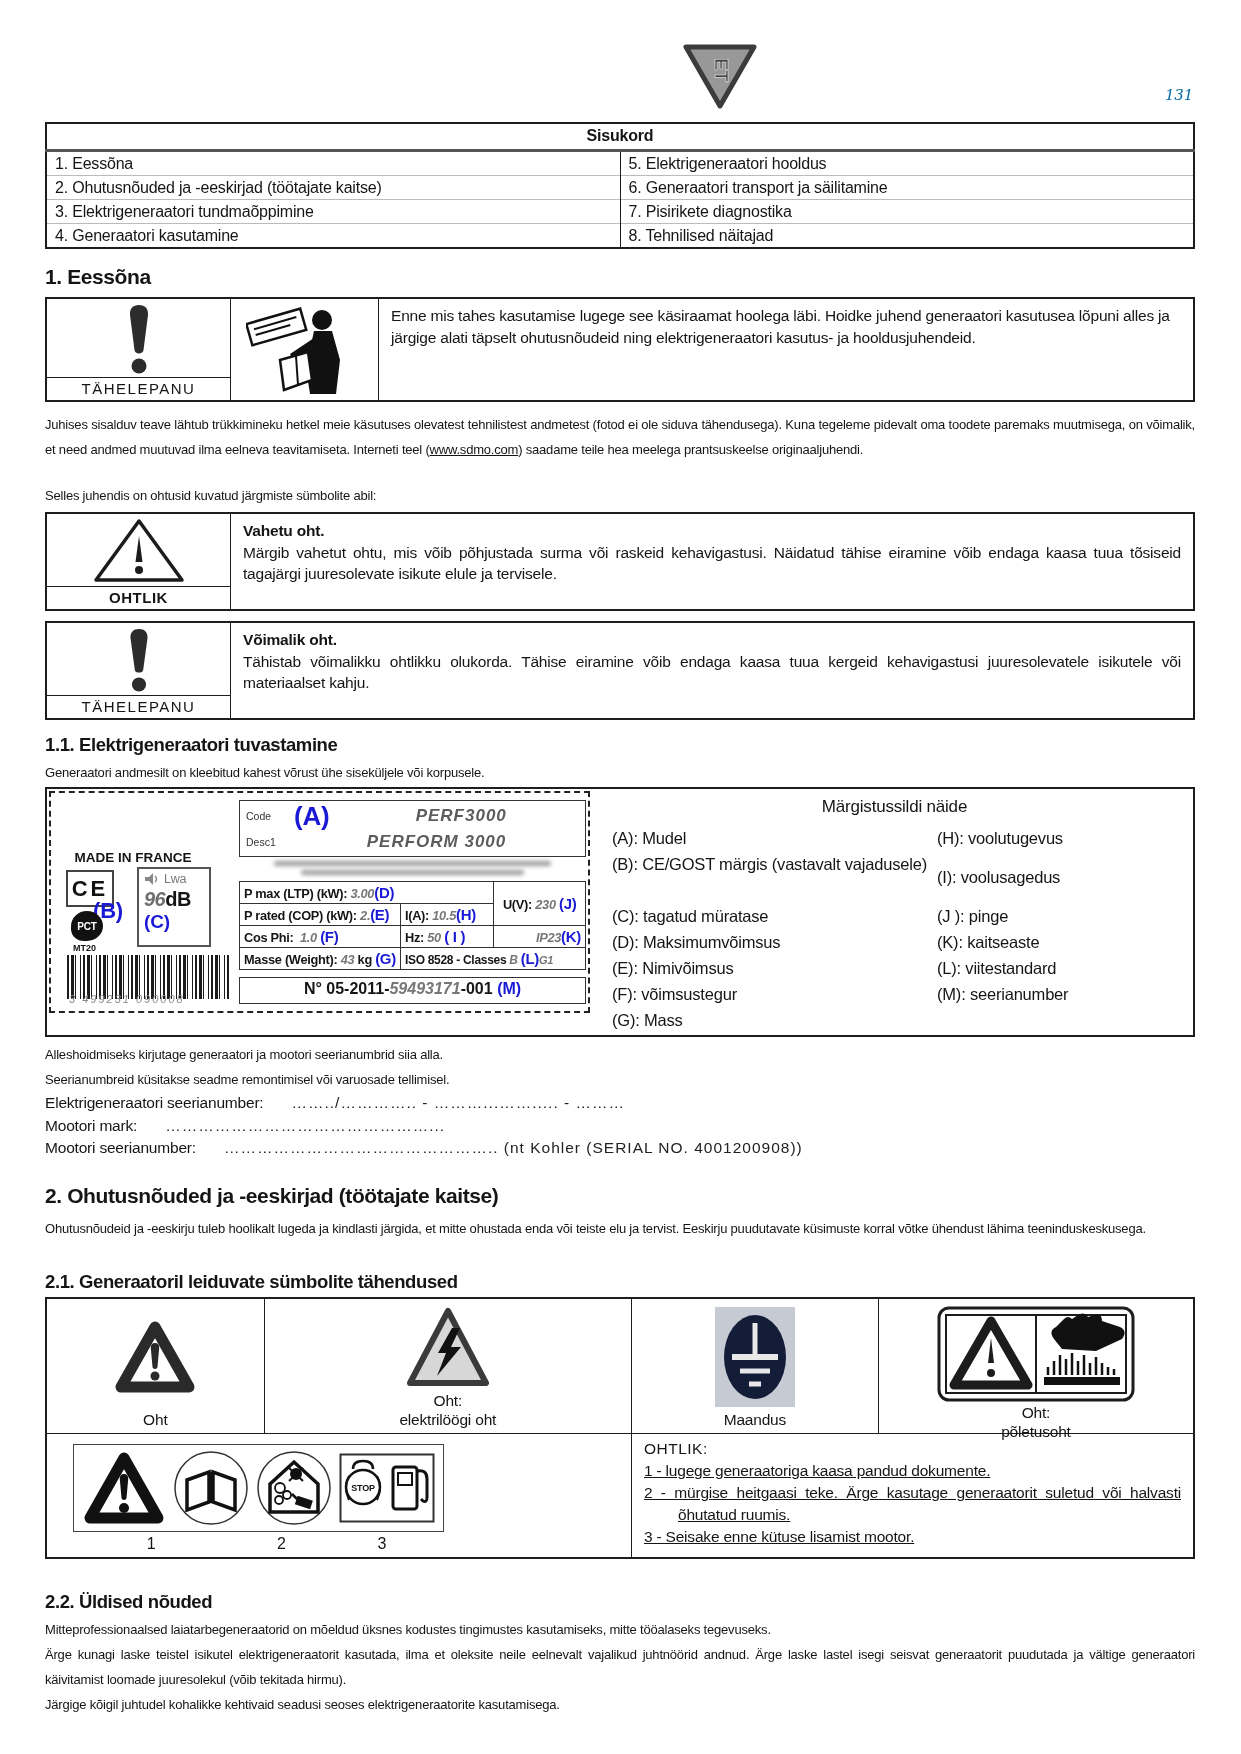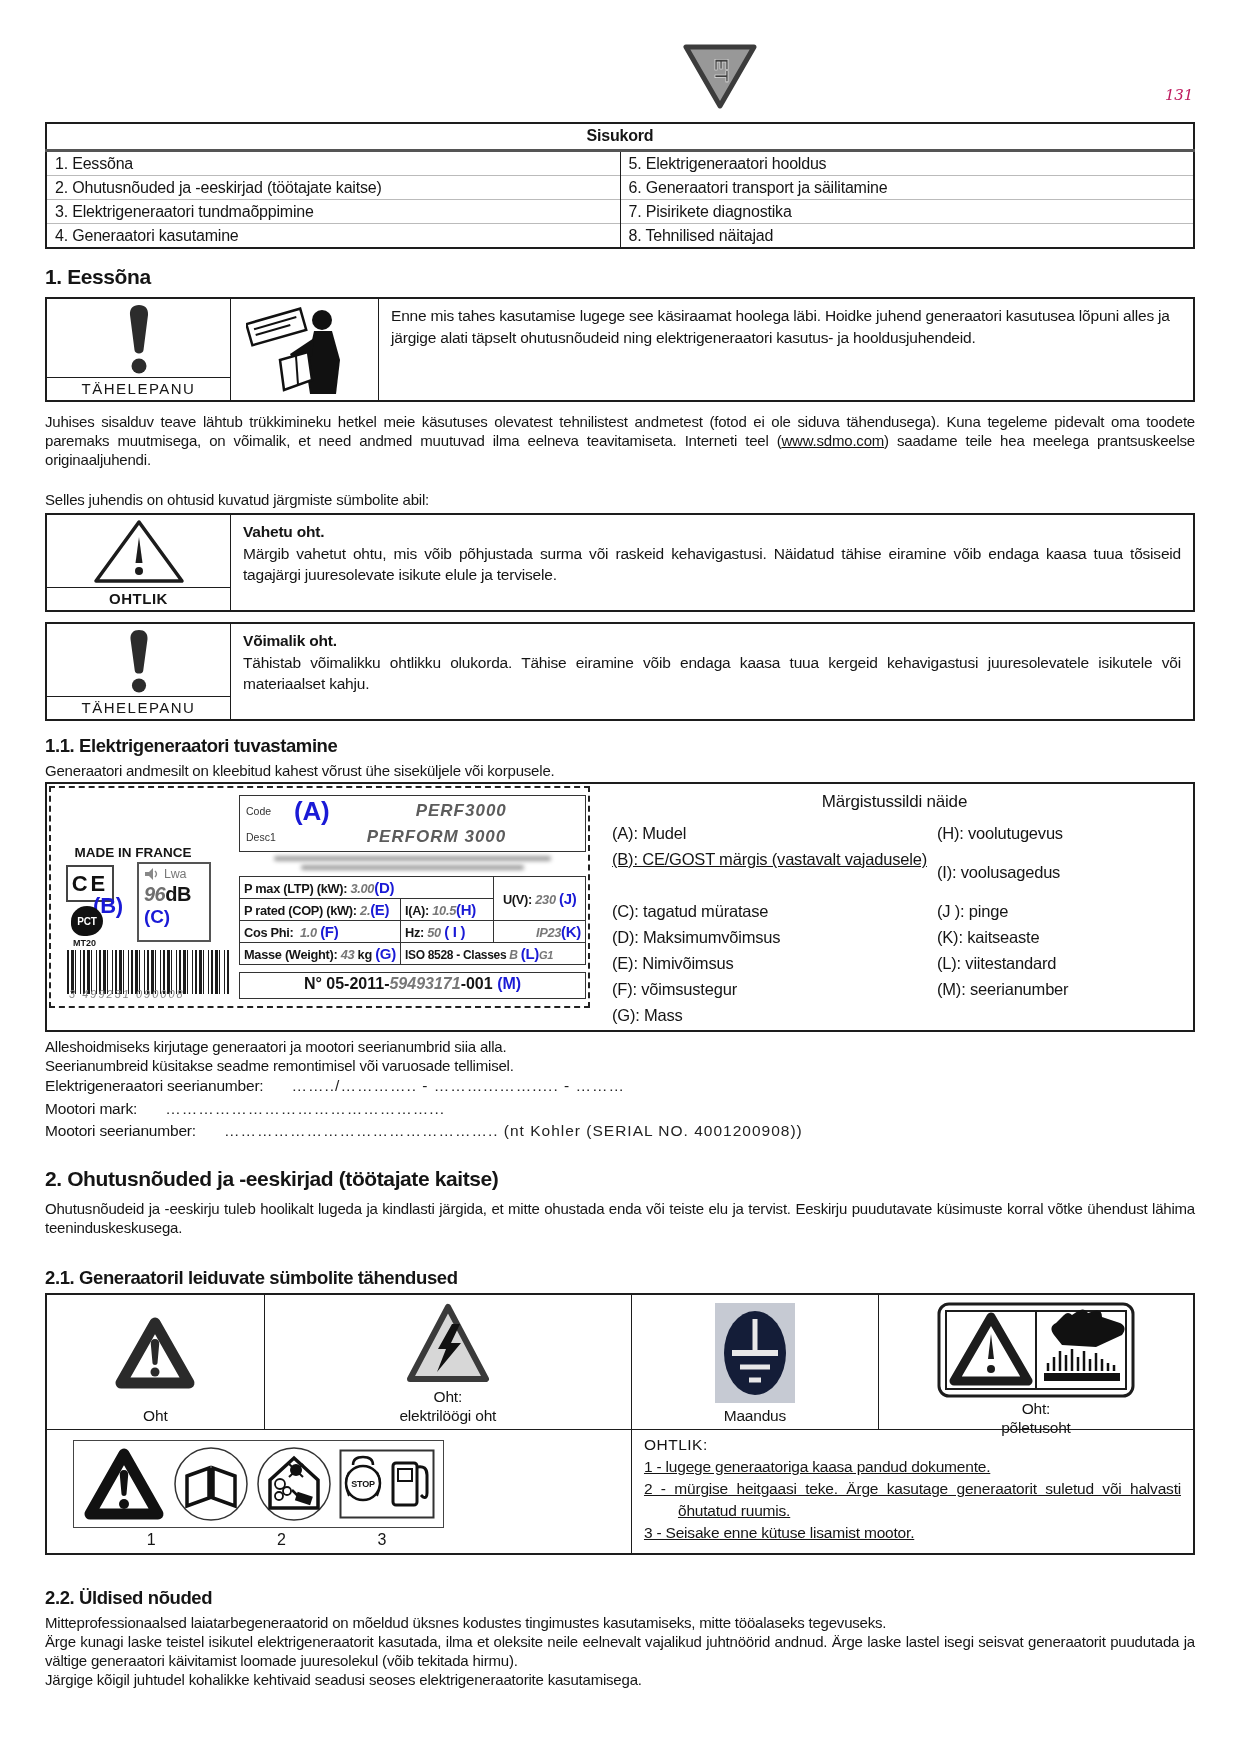--- a/index.html
+++ b/index.html
@@ -7,33 +7,33 @@
   body {
     width:1241px; height:1754px; overflow:hidden; position:relative;
     font-family:"Liberation Sans", sans-serif; color:#151515;
     letter-spacing:-0.2px;
   }
   .content { width:1150px; margin-left:45px; position:relative; }
 
   
   .page-head { position:relative; height:122px; }
   .lang-logo { position:absolute; left:637px; top:44px; width:76px; height:66px; }
-  .page-num { position:absolute; right:2px; top:86px; font-family:"DejaVu Serif", serif; font-style:italic; font-size:15px; color:#be185d; }
+  .page-num { position:absolute; right:2px; top:86px; font-family:"DejaVu Serif", serif; font-style:italic; font-size:15px; color:#0369a1; }
 
   
   table.toc { width:100%; border-collapse:collapse; border:2px solid #1d1d1d; font-size:16px;padding-left:12px; }
   table.toc th { border-bottom:3px solid #555; font-size:16px; padding:3px 4px 4px; text-align:center; }
   table.toc td { width:50%; padding:2.5px 8px; border-top:1px solid #bbb; vertical-align:top; }
   table.toc td.l { border-right:1.5px solid #1d1d1d; }
   table.toc tr.first td { border-top:none; }
 
   h1.sec { font-size:21px; font-weight:bold; margin:16px 0 8px; letter-spacing:-0.4px; }
   h2.sec { font-size:18.5px; font-weight:bold; margin:22px 0 4px; letter-spacing:-0.4px; }
 
-  p.body { font-size:15px; line-height:19px; text-align:justify; }
+  p.body { font-size:13px; line-height:25px; text-align:justify; }
   .plain { text-align:left; }
   a.doclink { color:#151515; text-decoration:underline; }
 
   
   .wbox { display:flex; border:2px solid #1d1d1d; margin:4px 0 10px; background:#fff; }
   .wbox .sign { width:184px; border-right:1.5px solid #1d1d1d; display:flex; flex-direction:column; }
   .wbox .sign .ic { flex:1; display:flex; align-items:center; justify-content:center; padding:4px 0 2px; }
   .wbox .sign .cap { border-top:1.5px solid #1d1d1d; text-align:center; font-size:15px; letter-spacing:1.5px; padding:2px 0 3px; }
   .wbox .sign .cap.b { font-weight:bold; letter-spacing:0.5px; }
   .wbox .pict { width:148px; border-right:1.5px solid #1d1d1d; display:flex; align-items:center; justify-content:center; }
@@ -268,21 +268,21 @@
 
         <div class="serialrow"><span>N° 05-2011-</span><span class="pv">59493171</span><span>-001</span> <span class="blue" style="font-size:16px;">(M)</span></div>
       </div>
     </div>
 
     <div class="legend">
       <div class="ltitle">Märgistussildi näide</div>
       <div class="cols">
         <div class="lc">
           <div class="li">(A): Mudel</div>
-          <div class="li tall" style="display:block;text-decoration:underline;">(B): CE/GOST märgis (vastavalt vajadusele)</div>
+          <div class="li tall" style="display:block;">(B): CE/GOST märgis (vastavalt vajadusele)</div>
           <div class="li">(C): tagatud müratase</div>
           <div class="li">(D): Maksimumvõimsus</div>
           <div class="li">(E): Nimivõimsus</div>
           <div class="li">(F): võimsustegur</div>
           <div class="li">(G): Mass</div>
         </div>
         <div class="rc">
           <div class="li">(H): voolutugevus</div>
           <div class="li tall">(I): voolusagedus</div>
           <div class="li">(J ): pinge</div>

